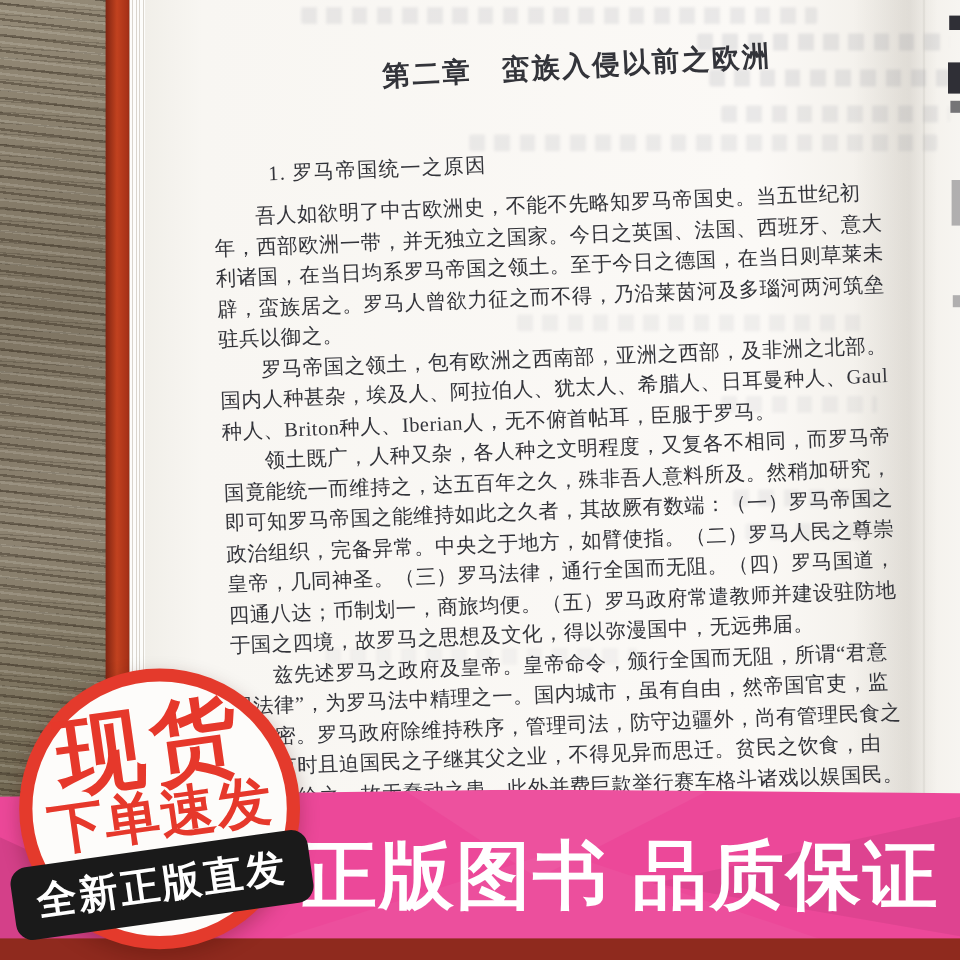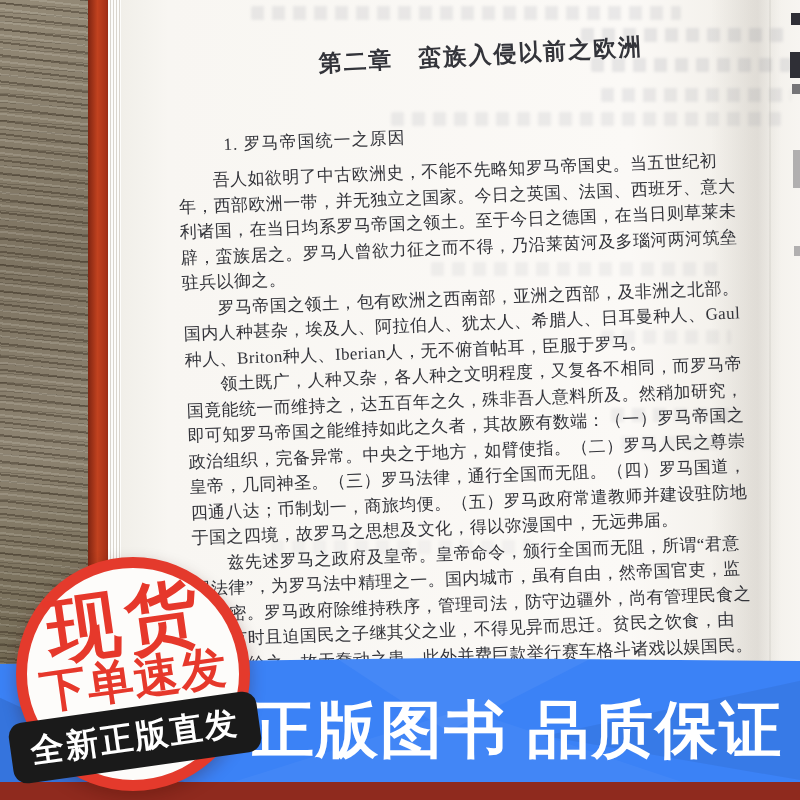--- a/index.html
+++ b/index.html
@@ -41,21 +41,21 @@
   .textblock{position:absolute;left:185px;top:40px;width:545px;z-index:7;
     transform:rotate(-2.2deg);transform-origin:280px 320px;color:#33343a;}
   .t-title{font-size:23px;font-weight:bold;letter-spacing:2px;margin-left:145px;
     transform:rotate(-0.8deg);white-space:nowrap;}
   .t-heading{font-size:17px;margin-left:47px;margin-top:53px;letter-spacing:1px;}
   .t-paras{margin-top:11px;font-size:17px;}
   .tline{height:25.5px;line-height:25.5px;white-space:nowrap;letter-spacing:.4px;}
 
   
   .banner{position:absolute;left:0;top:658px;width:800px;height:142px;z-index:20;
-    background:#3b82f6;clip-path:polygon(0 6px,55% 0,100% 3px,100% 100%,0 100%);}
+    background:#ec4899;clip-path:polygon(0 6px,55% 0,100% 3px,100% 100%,0 100%);}
   .facet{position:absolute;left:0;top:0;width:100%;height:100%;}
   .facet.a{background:rgba(255,255,255,.05);clip-path:polygon(42% 0,74% 0,56% 52%);}
   .facet.b{background:rgba(0,0,0,.10);clip-path:polygon(0 28%,28% 100%,0 100%);}
   .facet.c{background:rgba(0,0,0,.06);clip-path:polygon(100% 16%,100% 86%,68% 55%);}
   .facet.d{background:rgba(255,255,255,.04);clip-path:polygon(22% 100%,58% 36%,92% 100%);}
   .banner-text{position:absolute;left:252px;top:30px;font-size:62px;font-weight:900;
     color:#ffffff;letter-spacing:2px;white-space:nowrap;
     font-family:"Liberation Sans","DejaVu Sans",sans-serif;}
   .banner-strip{position:absolute;left:0;top:124px;width:800px;height:18px;background:#8f2a1e;}
 

